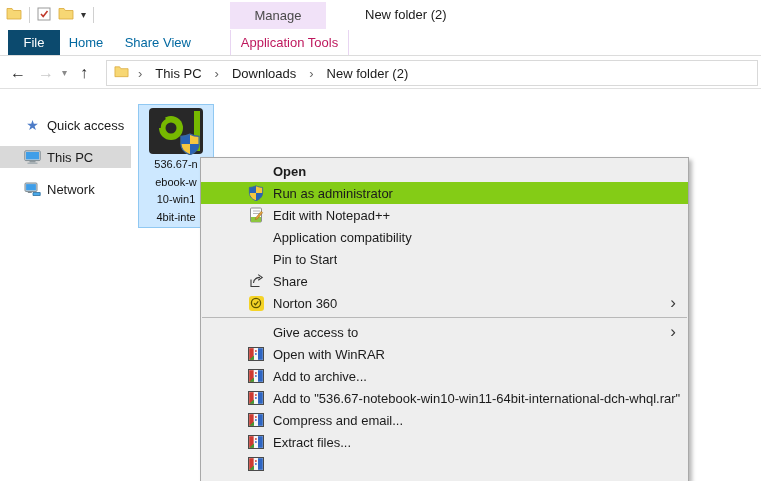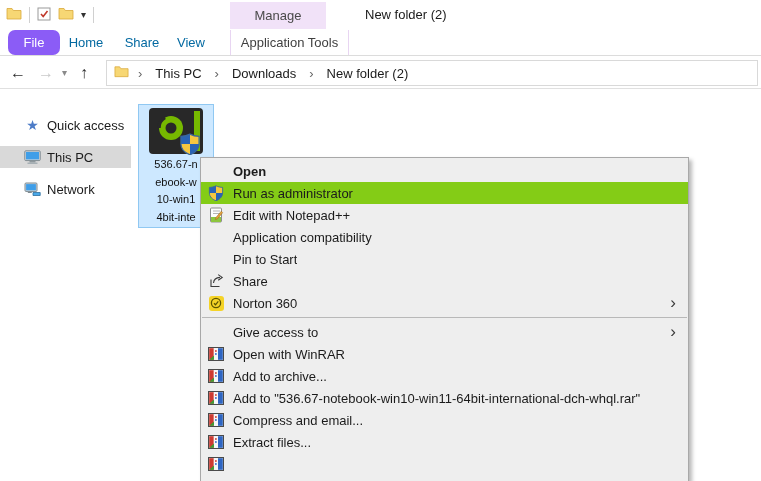--- a/index.html
+++ b/index.html
@@ -14,22 +14,22 @@
   .qat .sep { width:1px; height:16px; background:#d0d0d0; }
   .caret { font-size:10px; color:#333; line-height:10px; }
   #manage-tab { left:230px; top:2px; width:96px; height:27px; background:#f1e2f8;
     display:flex; align-items:center; justify-content:center; color:#4a4a4a; }
   #win-title { left:365px; top:0; height:30px; line-height:30px; color:#1a1a1a; }
 
   
   #tabrow { left:0; top:30px; width:761px; height:26px; border-bottom:1px solid #dcdcdc; background:#fff; }
   .rtab { position:absolute; top:0; height:25px; display:flex; align-items:center;
     justify-content:center; color:#0369a1; cursor:default; }
-  .rtab.file { background:#8b5cf6; color:#fff;border-radius:7px; }
-  .rtab.apptools { border-left:1px solid #e8d5f2; border-right:1px solid #e8d5f2; color:#404040; }
+  .rtab.file { background:#0c4a6e; color:#fff; }
+  .rtab.apptools { border-left:1px solid #e8d5f2; border-right:1px solid #e8d5f2; color:#be185d; }
 
   
   #addrrow { left:0; top:56px; width:761px; height:33px; border-bottom:1px solid #e0e0e0; background:#fff; }
   .navbtn { position:absolute; top:0; height:33px; display:flex; align-items:center; font-size:16px; }
   #addrbox { position:absolute; left:106px; top:4px; width:652px; height:26px;
     border:1px solid #d9d9d9; background:#fff; display:flex; align-items:center; padding-left:7px; gap:9px; }
   .crumb-sep { color:#666; font-size:13px; }
   .crumb { color:#1a1a1a; cursor:default; }
 
   
@@ -45,21 +45,21 @@
     border:1px solid #90c8f2; }
   #file-icon { position:absolute; left:9px; top:3px; width:56px; height:46px; }
   #file-shield { position:absolute; left:40px; top:28px; width:22px; height:22px; }
   #file-label { position:absolute; left:0; top:51px; width:74px; text-align:center;
     font-size:11px; line-height:17.5px; color:#111; }
 
   
   #ctx { left:200px; top:157px; width:489px; height:324px; background:#eeeeee;
     border:1px solid #a8a8a8; border-bottom:none; box-shadow:3px 3px 4px rgba(0,0,0,.28);
     padding-top:2px; overflow:hidden; z-index:5; }
-  .mi { height:22px; display:flex; align-items:center; cursor:default; position:relative; }
+  .mi { height:22px; display:flex; align-items:center; cursor:default; position:relative;padding-left:40px; }
   .mi.hov { background:#84cc16; }
   .mi .ic { width:16px; height:16px; margin-left:7px; display:flex; align-items:center; justify-content:center; flex:none; }
   .mi .lbl { margin-left:9px; white-space:nowrap; overflow:hidden; }
   .mi .lbl.b { font-weight:bold; }
   .mi .sub { position:absolute; right:12px; top:0; height:22px; line-height:21px;
     font-size:17px; color:#3b3b3b; }
   .msep { border-top:1px solid #b8b8b8; margin:3px 1px; }
   .norton-chip { width:15px; height:15px; background:#f5d327; border-radius:3px;
     display:flex; align-items:center; justify-content:center; }
 </style>
@@ -88,21 +88,21 @@
       <span class="sep"></span>
     </div>
     <div id="manage-tab" class="abs">Manage</div>
     <div id="win-title" class="abs">New folder (2)</div>
   </div>
 
   <div id="tabrow" class="abs">
       <div class="rtab file" style="left: 8px; width: 52px;">File</div>
       <div class="rtab " style="left: 62px; width: 48px;">Home</div>
       <div class="rtab " style="left: 118px; width: 48px;">Share</div>
-      <div class="rtab " style="left: 168px; width: 46px;">View</div>
+      <div class="rtab " style="left: 154px; width: 46px;">View</div>
       <div class="rtab apptools" style="left: 230px; width: 119px;">Application Tools</div>
     </div>
 
   <div id="addrrow" class="abs">
     <span class="navbtn" style="left:10px;color:#2f2f2f;">←</span>
     <span class="navbtn" style="left:38px;color:#c9c9c9;">→</span>
     <span class="navbtn" style="left:62px;color:#8a8a8a;font-size:10px;">▾</span>
     <span class="navbtn" style="left:80px;color:#2f2f2f;">↑</span>
     <div id="addrbox">
       <span>

